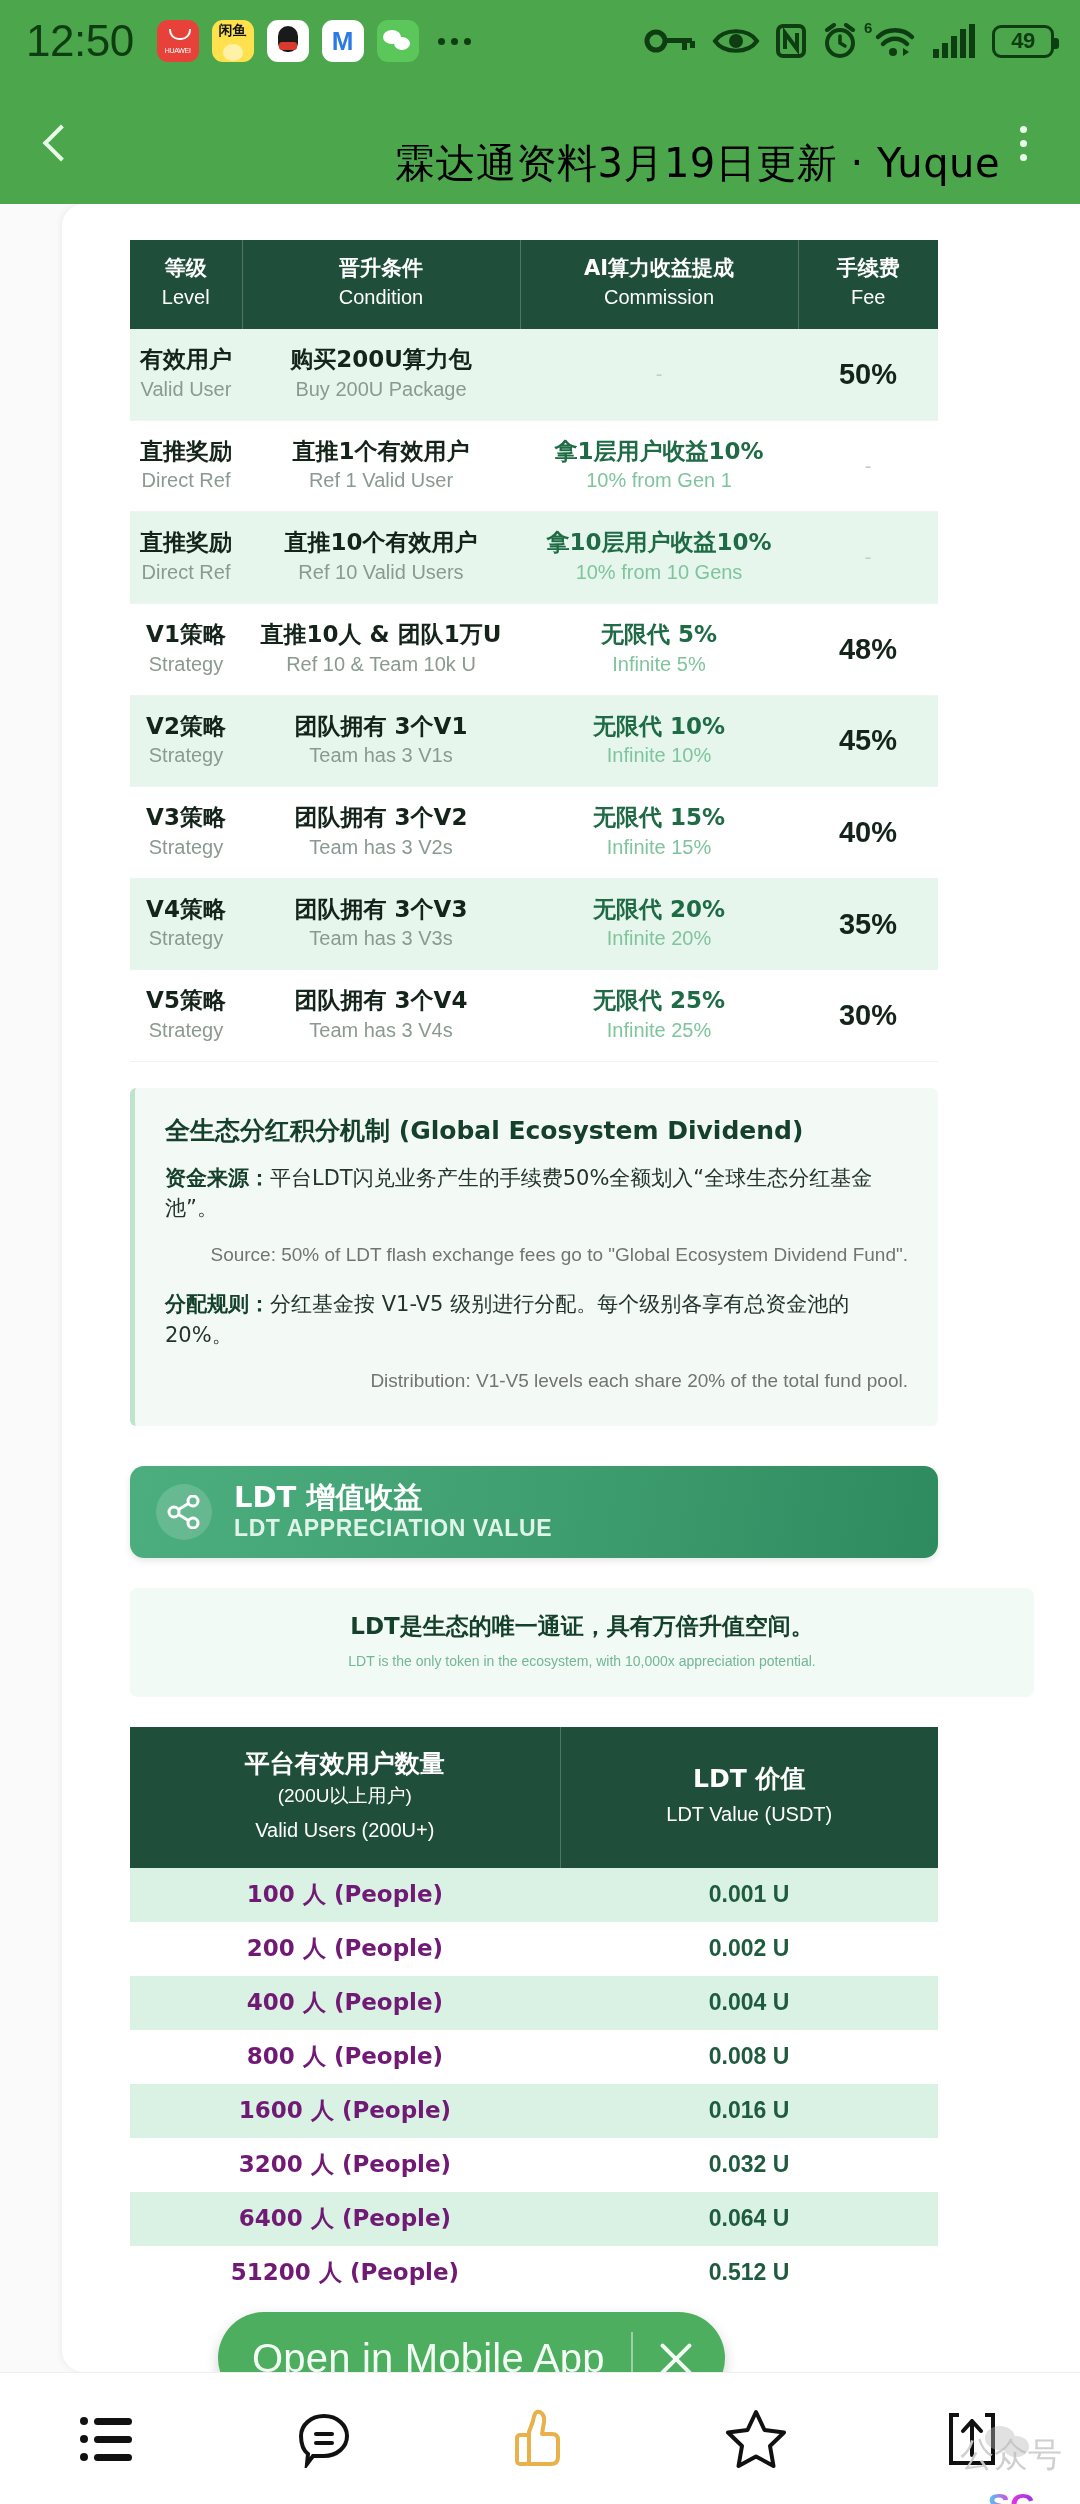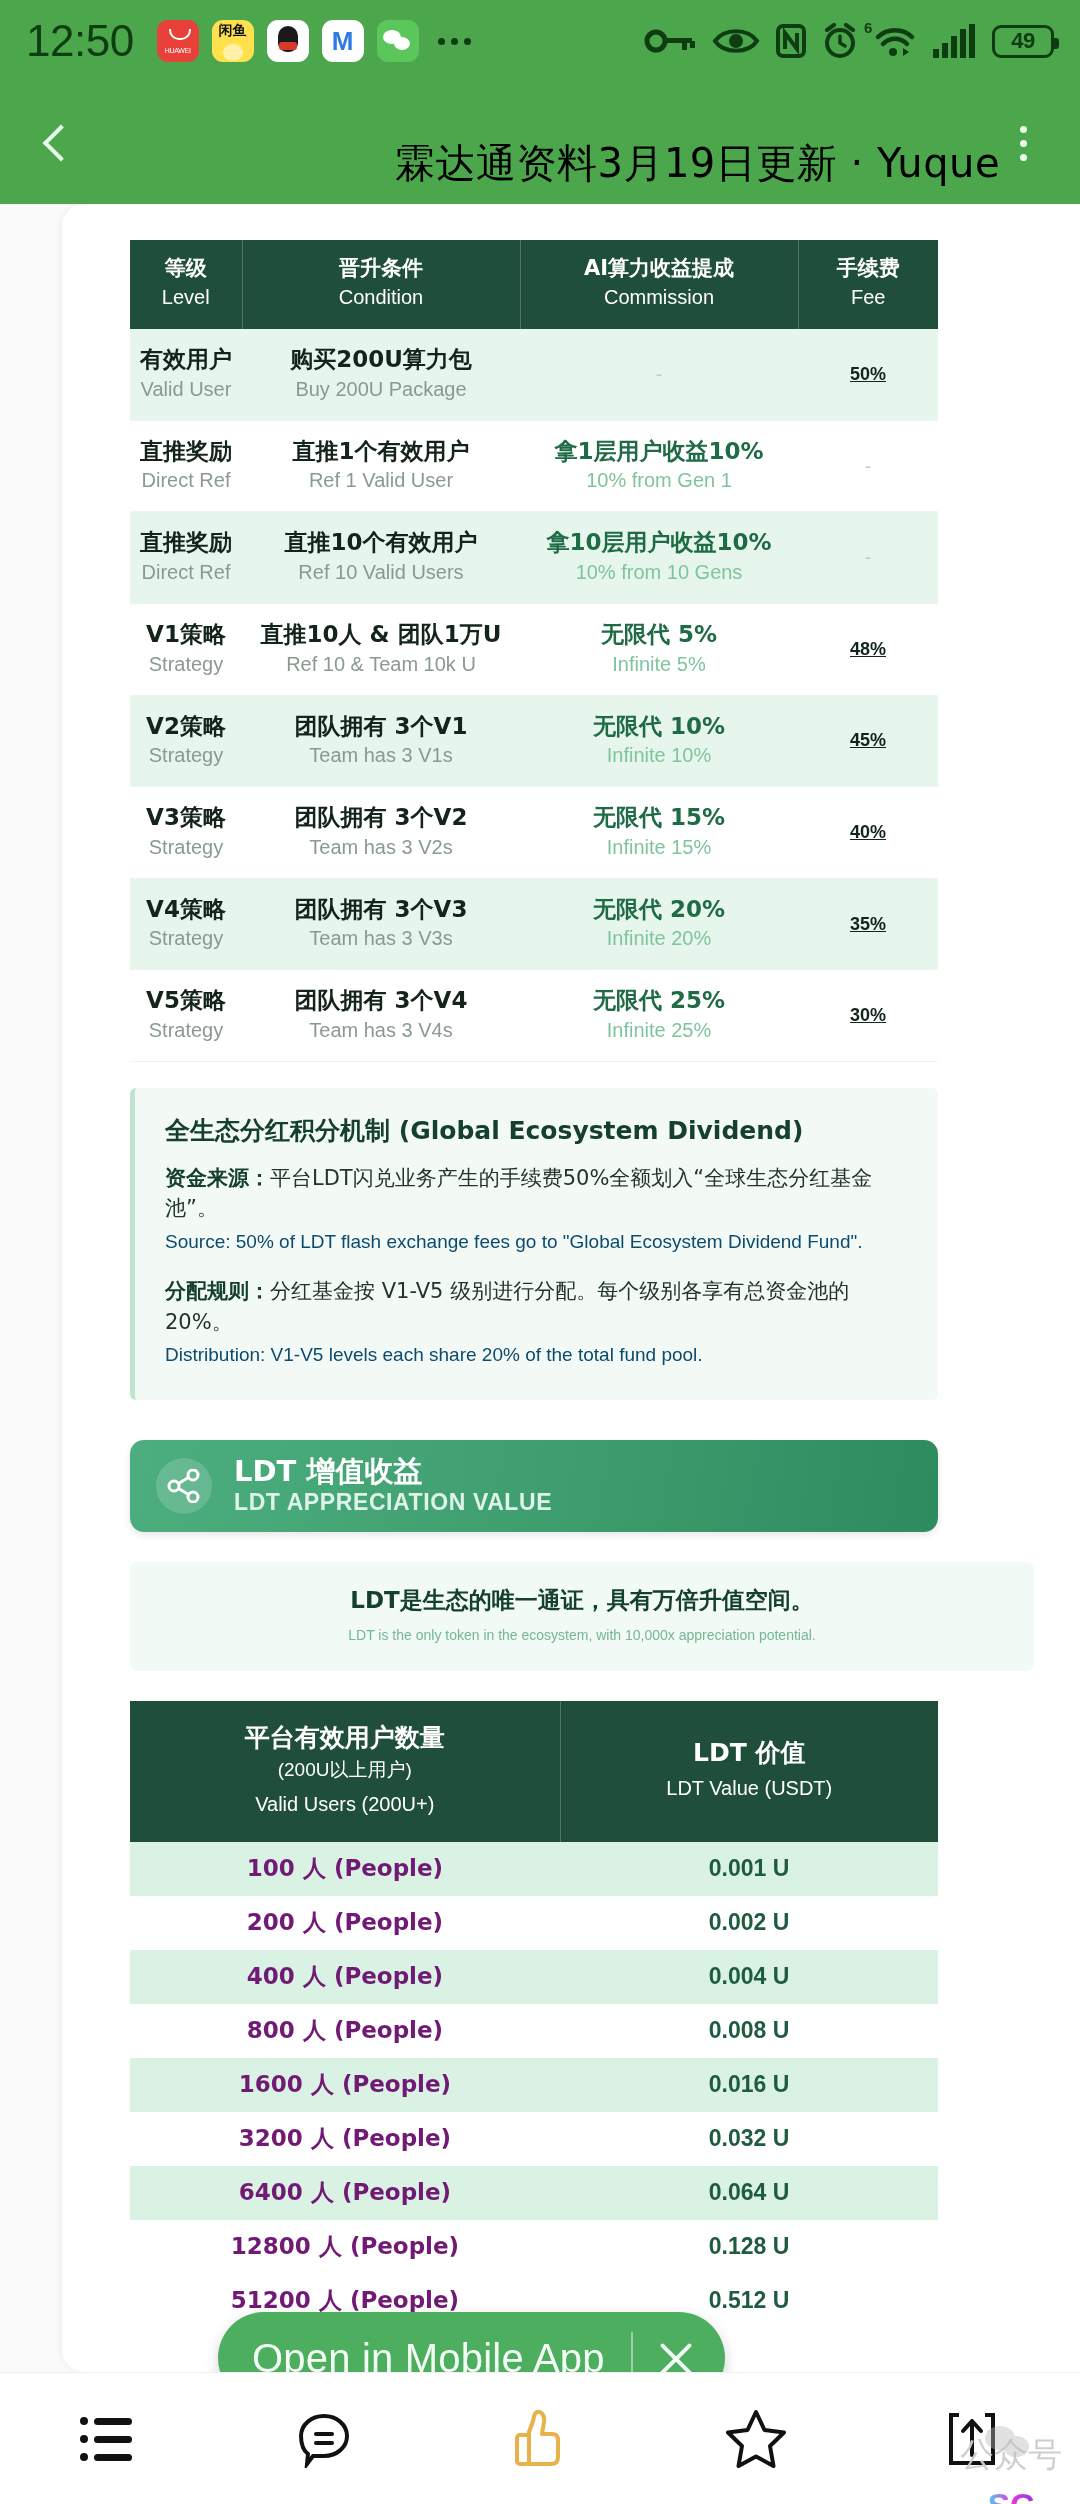--- a/index.html
+++ b/index.html
@@ -130,41 +130,41 @@
            font-family: "DejaVu Sans", sans-serif; }
   .th-en { font-size: 20px; font-weight: 400; line-height: 1.35; margin-top: 3px; }
   .tbl tbody tr { border-bottom: 1px solid #eef4ef; }
   .tbl tbody tr.alt { background: #E6F6EC; }
   .tbl tbody td { padding: 17px 6px; vertical-align: middle; text-align: center; }
   .c-cn { font-size: 23px; font-weight: 700; color: #15241b; line-height: 1.2;
           font-family: "DejaVu Sans", sans-serif; }
   .c-en { font-size: 20px; color: #8a9a90; line-height: 1.35; margin-top: 2px; }
   .c-cn.green { color: #1F6B46; }
   .c-en.green { color: #7FC49D; }
-  .fee { font-size: 18px; font-weight: 700; color: #15241b; text-decoration: underline; }
+  .fee { font-size: 29px; font-weight: 700; color: #15241b; }
   .dash { font-size: 20px; color: #c2cfc7; }
   .col-level { width: 112px; }
   .col-cond  { width: 278px; }
   .col-comm  { width: 278px; }
   .col-fee   { width: 140px; }
 
   
   .dividend {
     margin-top: 26px; width: 808px; background: #F3FAF6;
     border-left: 5px solid #BFE4CE; border-radius: 6px;
     padding: 26px 30px 30px 30px;
   }
   .dv-title {
     font-size: 25px; font-weight: 700; color: #14402C; margin-bottom: 16px;
     font-family: "DejaVu Sans", sans-serif;
   }
   .dv-line-cn { font-size: 21px; color: #24342c; line-height: 1.45;
                 font-family: "DejaVu Sans", sans-serif; }
   .dv-line-cn b { font-weight: 700; color: #14402C; }
-  .dv-line-en { font-size: 19px; color: #0c4a6e; line-height: 1.5; margin-top: 4px; }
+  .dv-line-en { font-size: 19px; color: #737373; line-height: 1.5; margin-top: 17px; text-align: right; }
   .dv-gap { height: 20px; }
 
   
   .banner {
     margin-top: 40px; width: 808px; height: 92px; border-radius: 14px;
     background: linear-gradient(100deg, #4CAE7E 0%, #3E9D6F 55%, #2E8A5F 100%);
     display: flex; align-items: center; padding: 0 26px;
     box-shadow: 0 3px 7px rgba(0,0,0,0.10);
   }
   .banner-ico {
@@ -604,28 +604,20 @@
               <tr class="alt">
                 <td>
                   <div class="u-people">6400 人 (People)</div>
                 </td>
                 <td>
                   <div class="u-val">0.064 U</div>
                 </td>
               </tr>
               <tr>
                 <td>
-                  <div class="u-people">12800 人 (People)</div>
-                </td>
-                <td>
-                  <div class="u-val">0.128 U</div>
-                </td>
-              </tr>
-              <tr>
-                <td>
                   <div class="u-people">51200 人 (People)</div>
                 </td>
                 <td>
                   <div class="u-val">0.512 U</div>
                 </td>
               </tr>
             </tbody>
         </table>
 
       </div>

